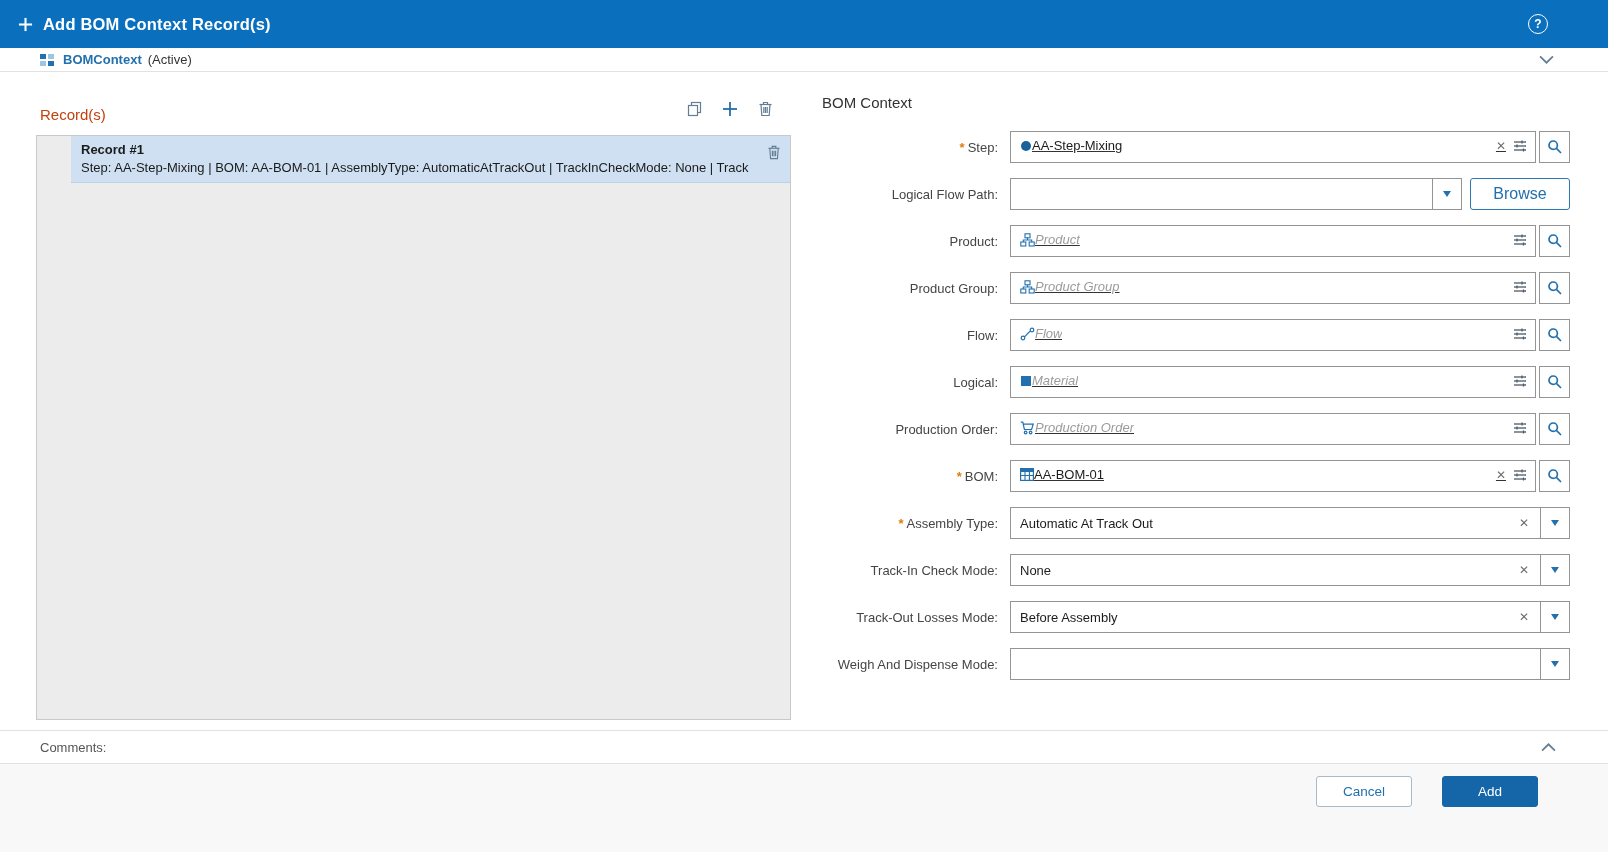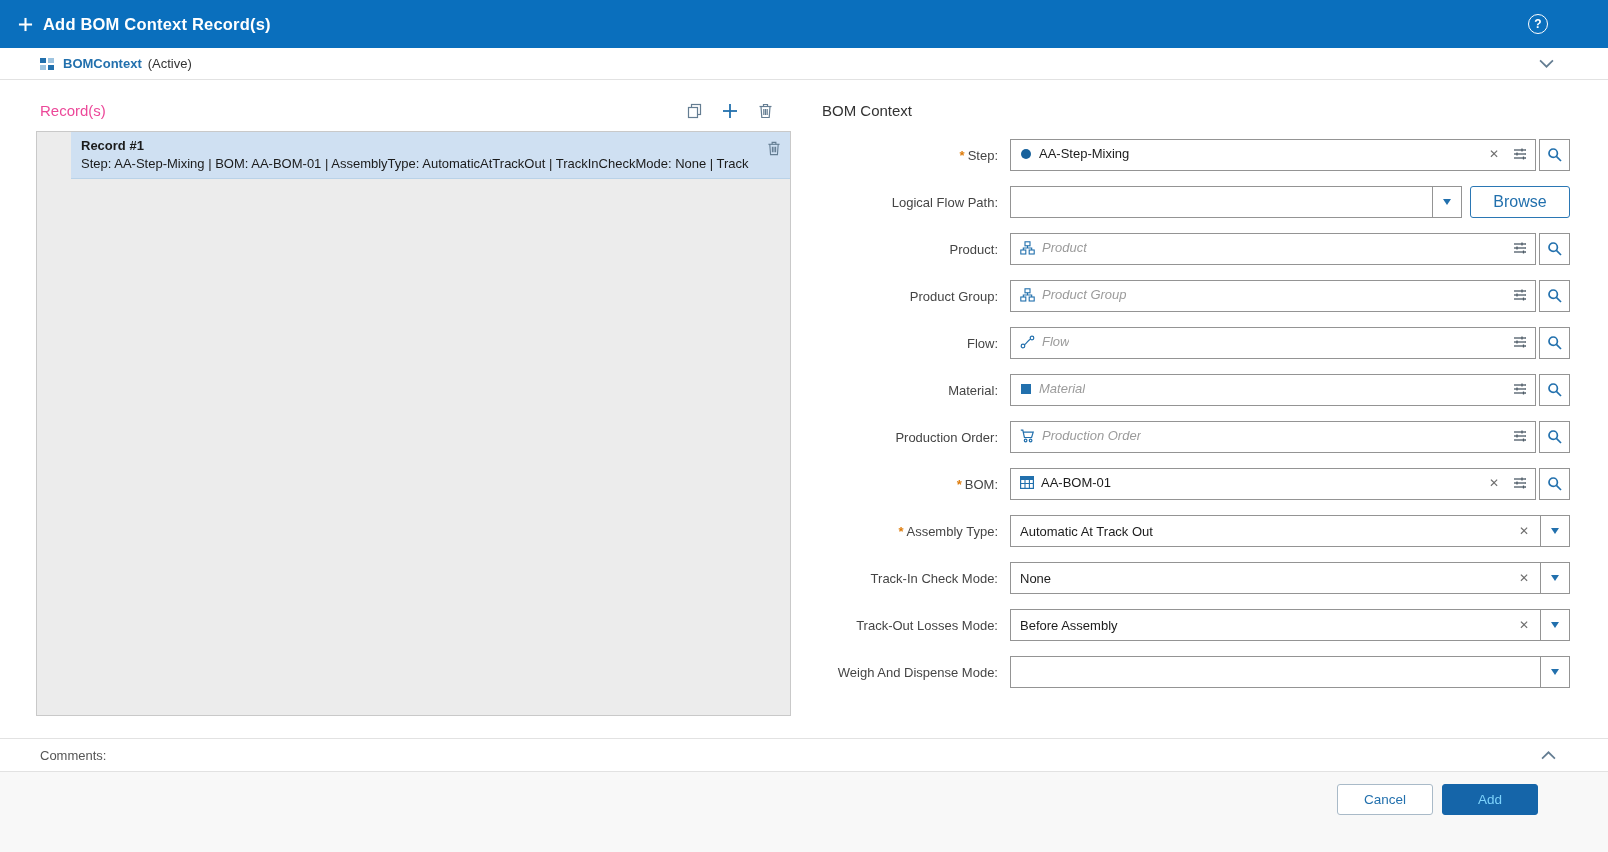--- a/index.html
+++ b/index.html
@@ -9,52 +9,52 @@
 
   
   .topbar { height:48px; background:#0a6fbd; display:flex; align-items:center; padding:0 18px; flex:none; }
   .topbar-plus { display:flex; align-items:center; }
   .topbar-title { color:#fff; font-size:16.5px; font-weight:bold; margin-left:10px; letter-spacing:.2px; }
   .help-icon { margin-left:auto; margin-right:42px; width:20px; height:20px; border:1.7px solid #fff;
     border-radius:50%; color:#fff; font-size:12px; font-weight:bold; display:flex; align-items:center;
     justify-content:center; cursor:pointer; }
 
   
-  .ctxbar { height:32px; background:#fff; border-bottom:1px solid #e2e2e2; display:flex; align-items:center;
+  .ctxbar { height:24px; background:#fff; border-bottom:1px solid #e2e2e2; display:flex; align-items:center;
     padding:0 20px 0 40px; flex:none; }
   .ctx-entity { color:#2270ad; font-size:13px; font-weight:bold; margin-left:8px; cursor:pointer; }
   .ctx-status { color:#333; font-size:13px; margin-left:6px; }
   .ctx-chevron { margin-left:auto; margin-right:34px; display:flex; cursor:pointer; }
 
   
   .content { height:658px; display:flex; padding:14px 38px 0 36px; flex:none; }
 
   .records { width:755px; flex:none; display:flex; flex-direction:column; margin-right:31px; }
   .records-head { display:flex; align-items:center; padding:8px 4px 12px 4px; }
-  .panel-title { font-size:15px; color:#ec4899; }
+  .panel-title { font-size:15px; color:#c2410c;margin-top:12px; }
   .tools { margin-left:auto; display:flex; align-items:center; gap:20px; padding-right:14px; }
   .tool-btn { background:none; border:none; padding:0; display:flex; cursor:pointer; }
 
   .record-list { height:585px; border:1px solid #c9c9c9; background:#ececec; overflow:hidden;padding-left:34px; }
   .record-item { background:#cfe0f2; padding:6px 10px 7px 10px; position:relative; cursor:pointer;
     border-bottom:1px solid #b9d2e8; }
   .record-title { font-size:13px; font-weight:bold; color:#1b1b1b; margin-bottom:3px; }
   .record-summary { font-size:13px; color:#1b1b1b; white-space:nowrap; overflow:hidden; padding-right:26px; }
   .record-trash { position:absolute; top:9px; right:9px; background:none; border:none; padding:0; cursor:pointer; }
 
   .form-panel { flex:1; display:flex; flex-direction:column; }
   .form-title { font-size:15px; color:#333; margin:8px 0 20px 0; }
   .form-row { display:flex; align-items:center; height:32px; margin-bottom:15px; }
   .flabel { width:188px; flex:none; display:flex; justify-content:flex-end; align-items:center; gap:3px;
     padding-right:12px; font-size:13px; color:#454545; white-space:nowrap; }
   .req { color:#de7c0c; font-weight:bold; }
   .ctrl { flex:1; display:flex; height:32px; }
 
   .box { border:1px solid #949494; background:#fff; display:flex; align-items:center; }
-  .lookup { flex:1; padding:0 4px 3px 9px; gap:7px; min-width:0; }
+  .lookup { flex:1; padding:0 4px 3px 9px; min-width:0;text-decoration:underline; }
   .select { flex:1; padding-left:9px; min-width:0; }
   .ficon { display:flex; flex:none; }
   .fval { font-size:13px; color:#1c1c1c; white-space:nowrap; overflow:hidden; }
   .fval.ph { font-style:italic; color:#9b9b9b; }
   .spacer { flex:1; }
   .clear-btn { background:none; border:none; color:#6f6f6f; font-size:12px; padding:0 3px; cursor:pointer; flex:none; }
   .adv { display:flex; padding:0 4px; cursor:pointer; flex:none; }
   .search-btn { width:31px; flex:none; margin-left:3px; border:1px solid #949494; background:#fff;
     display:flex; align-items:center; justify-content:center; cursor:pointer; }
   .dd { width:29px; flex:none; align-self:stretch; margin-left:8px; border:none; border-left:1px solid #949494;
@@ -65,24 +65,24 @@
     font-size:16px; border-radius:3px; cursor:pointer; font-family:inherit; }
 
   
   .comments { height:34px; flex:none; border-top:1px solid #e2e2e2; border-bottom:1px solid #e2e2e2;
     display:flex; align-items:center; padding:0 52px 0 40px; background:#fff; }
   .comments-label { color:#555; font-size:13px; }
   .comments-chevron { margin-left:auto; display:flex; cursor:pointer; }
 
   
   .footer { flex:1; background:#f8f8f8; display:flex; justify-content:flex-end; align-items:flex-start;
-    padding:12px 70px 0 0; gap:9px; }
+    padding:12px 70px 0 0; gap:30px; }
   .btn { height:31px; min-width:96px; font-size:13.5px; border-radius:3px; cursor:pointer; font-family:inherit; }
   .btn-cancel { background:#fff; border:1px solid #a9bac8; color:#2270ad; }
-  .btn-add { background:#1565a9; border:1px solid #1565a9; color:#7dd3fc; }
+  .btn-add { background:#1565a9; border:1px solid #1565a9; color:#ffffff; }
 </style>
 </head>
 <body>
 
 <div class="app">
 
   <header class="topbar">
     <span class="topbar-plus">
       <svg width="15" height="15" viewBox="0 0 16 16">
           <g stroke="#ffffff" stroke-width="2.2">
@@ -335,21 +335,21 @@
             <svg width="16" height="16" viewBox="0 0 16 16">
                 <circle cx="6.2" cy="6.2" r="4.2" fill="none" stroke="#2270ad" stroke-width="1.7"></circle>
                 <line x1="9.4" y1="9.4" x2="14" y2="14" stroke="#2270ad" stroke-width="1.7"></line>
               </svg>
           </button>
         </div>
       </div>
 
       <div class="form-row">
         <div class="flabel">
-          <span>Material:</span>
+          <span>Logical:</span>
         </div>
         <div class="ctrl">
           <div class="box lookup">
             <span class="ficon">
               <svg width="12" height="12" viewBox="0 0 12 12">
                   <rect x="1" y="1" width="10" height="10" fill="#2270ad"></rect>
                 </svg>
             </span>
             <span class="fval ph">Material</span>
             <span class="spacer"></span>

